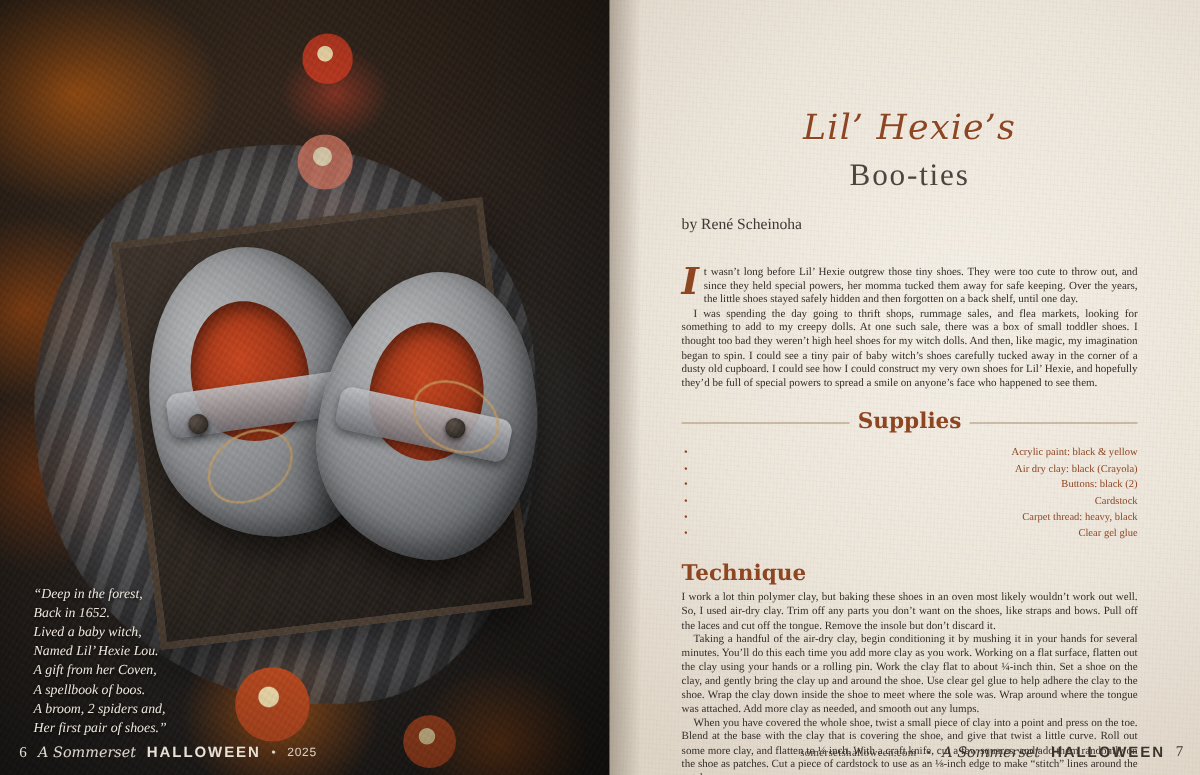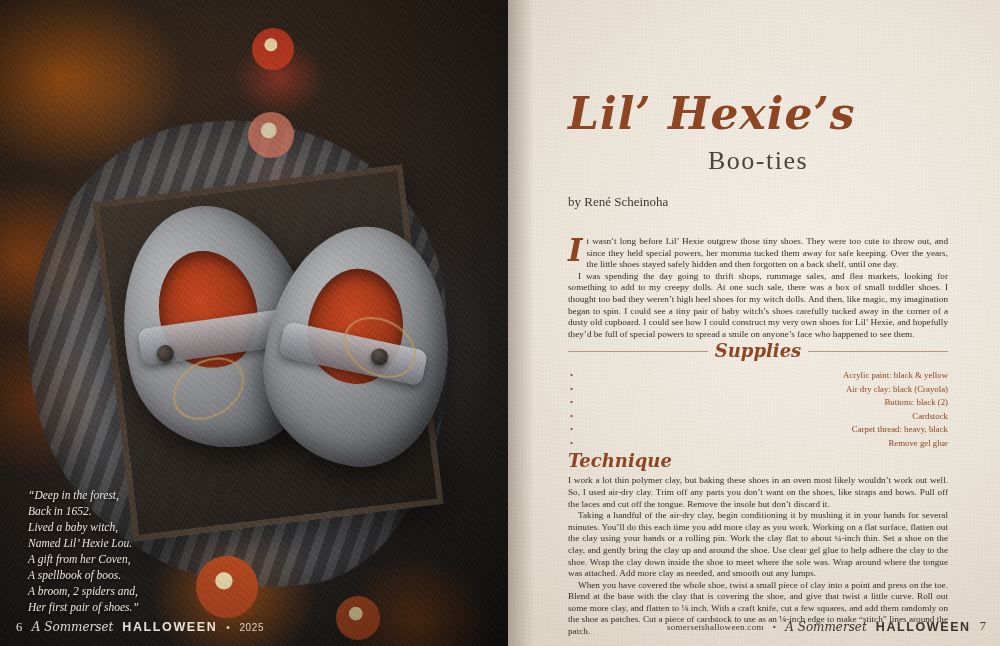--- a/index.html
+++ b/index.html
@@ -203,24 +203,25 @@
 
   .rp-inner {
     position: absolute;
     left: 60px;
     top: 0;
     width: 380px;
   }
 
   .title-script {
     margin-top: 92px;
+    text-align: center;
     font-family: "DejaVu Serif", serif;
     font-style: italic;
-    font-weight: bold;
-    font-size: 44px;
+    font-weight: normal;
+    font-size: 29px;
     color: #8d4522;
     letter-spacing: 1px;
     line-height: 1;
     text-shadow: 0 1px 0 rgba(255,255,255,0.5);
   }
   .title-sub {
     margin-top: 10px;
     text-align: center;
     font-family: "Liberation Serif", serif;
     font-size: 26px;
@@ -251,23 +252,22 @@
     font-style: italic;
     font-weight: bold;
     font-size: 31px;
     line-height: 26px;
     color: #8d4522;
     padding-right: 4px;
     margin-top: 1px;
   }
 
   .section-head {
-    margin-top: 0;
+    margin-top: 16px;
     font-family: "DejaVu Serif", serif;
-    font-style: italic;
     font-weight: bold;
     font-size: 18px;
     color: #8d4522;
   }
   .supplies-head {
     text-align: center;
     position: relative;
   }
   .rule {
     position: absolute;
@@ -420,21 +420,21 @@
         <span class="rule rule-r"></span>
       </div>
 
       <div class="supplies-cols">
         <ul>
           <li>Acrylic paint: black &amp; yellow</li>
           <li>Air dry clay: black (Crayola)</li>
           <li>Buttons: black (2)</li>
           <li>Cardstock</li>
           <li>Carpet thread: heavy, black</li>
-          <li>Remove gel glue</li>
+          <li>Clear gel glue</li>
         </ul>
       </div>
 
       <div class="section-head">Technique</div>
 
       <div class="technique-body">
         <p>I work a lot thin polymer clay, but baking these shoes in an oven most likely wouldn’t work out well. So, I used air-dry clay. Trim off any parts you don’t want on the shoes, like straps and bows. Pull off the laces and cut off the tongue. Remove the insole but don’t discard it.</p>
         <p>Taking a handful of the air-dry clay, begin conditioning it by mushing it in your hands for several minutes. You’ll do this each time you add more clay as you work. Working on a flat surface, flatten out the clay using your hands or a rolling pin. Work the clay flat to about ¼-inch thin. Set a shoe on the clay, and gently bring the clay up and around the shoe. Use clear gel glue to help adhere the clay to the shoe. Wrap the clay down inside the shoe to meet where the sole was. Wrap around where the tongue was attached. Add more clay as needed, and smooth out any lumps.</p>
         <p><span>When you have covered the whole shoe, twist a small piece of clay into a point and press on the toe. Blend at the base with the clay that is covering the shoe, and give that twist a little curve. Roll out some more clay, and flatten to ⅛ inch. With a craft knife, cut a few squares, and add them randomly on the shoe as patches. Cut a piece of cardstock to use as an ⅛-inch edge to make “stitch” lines around the patch.</span> </p>
       </div>

